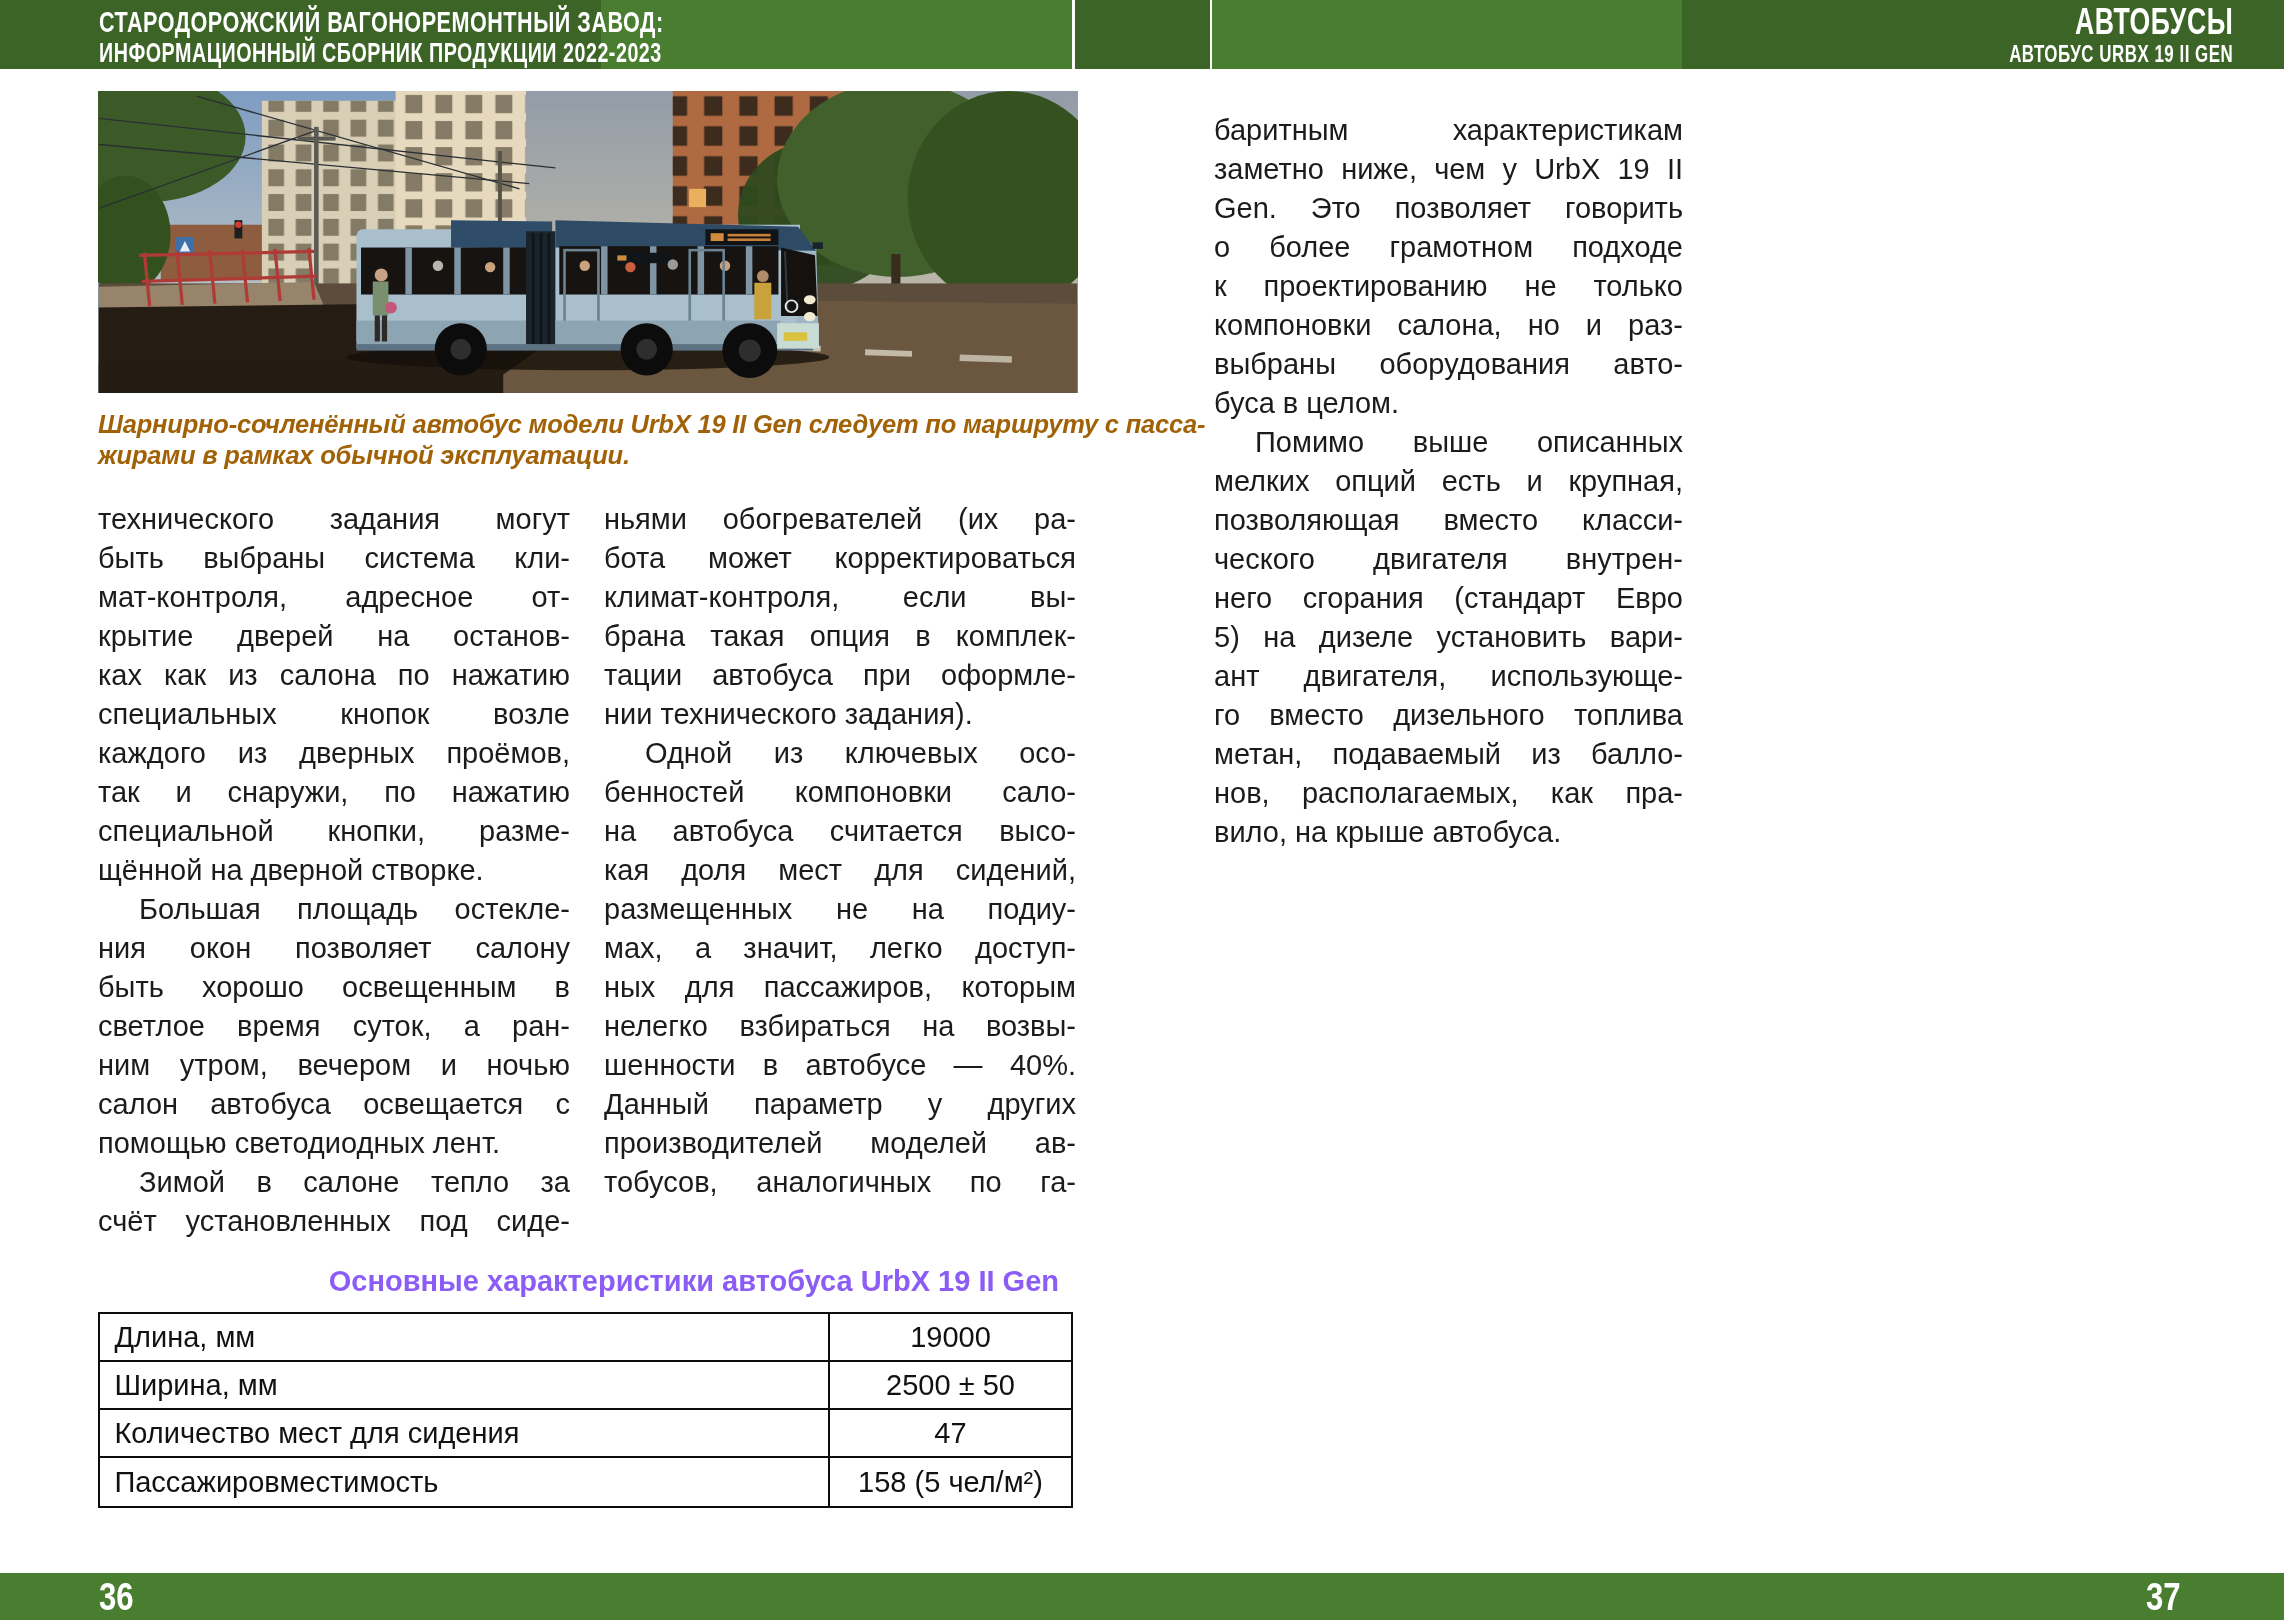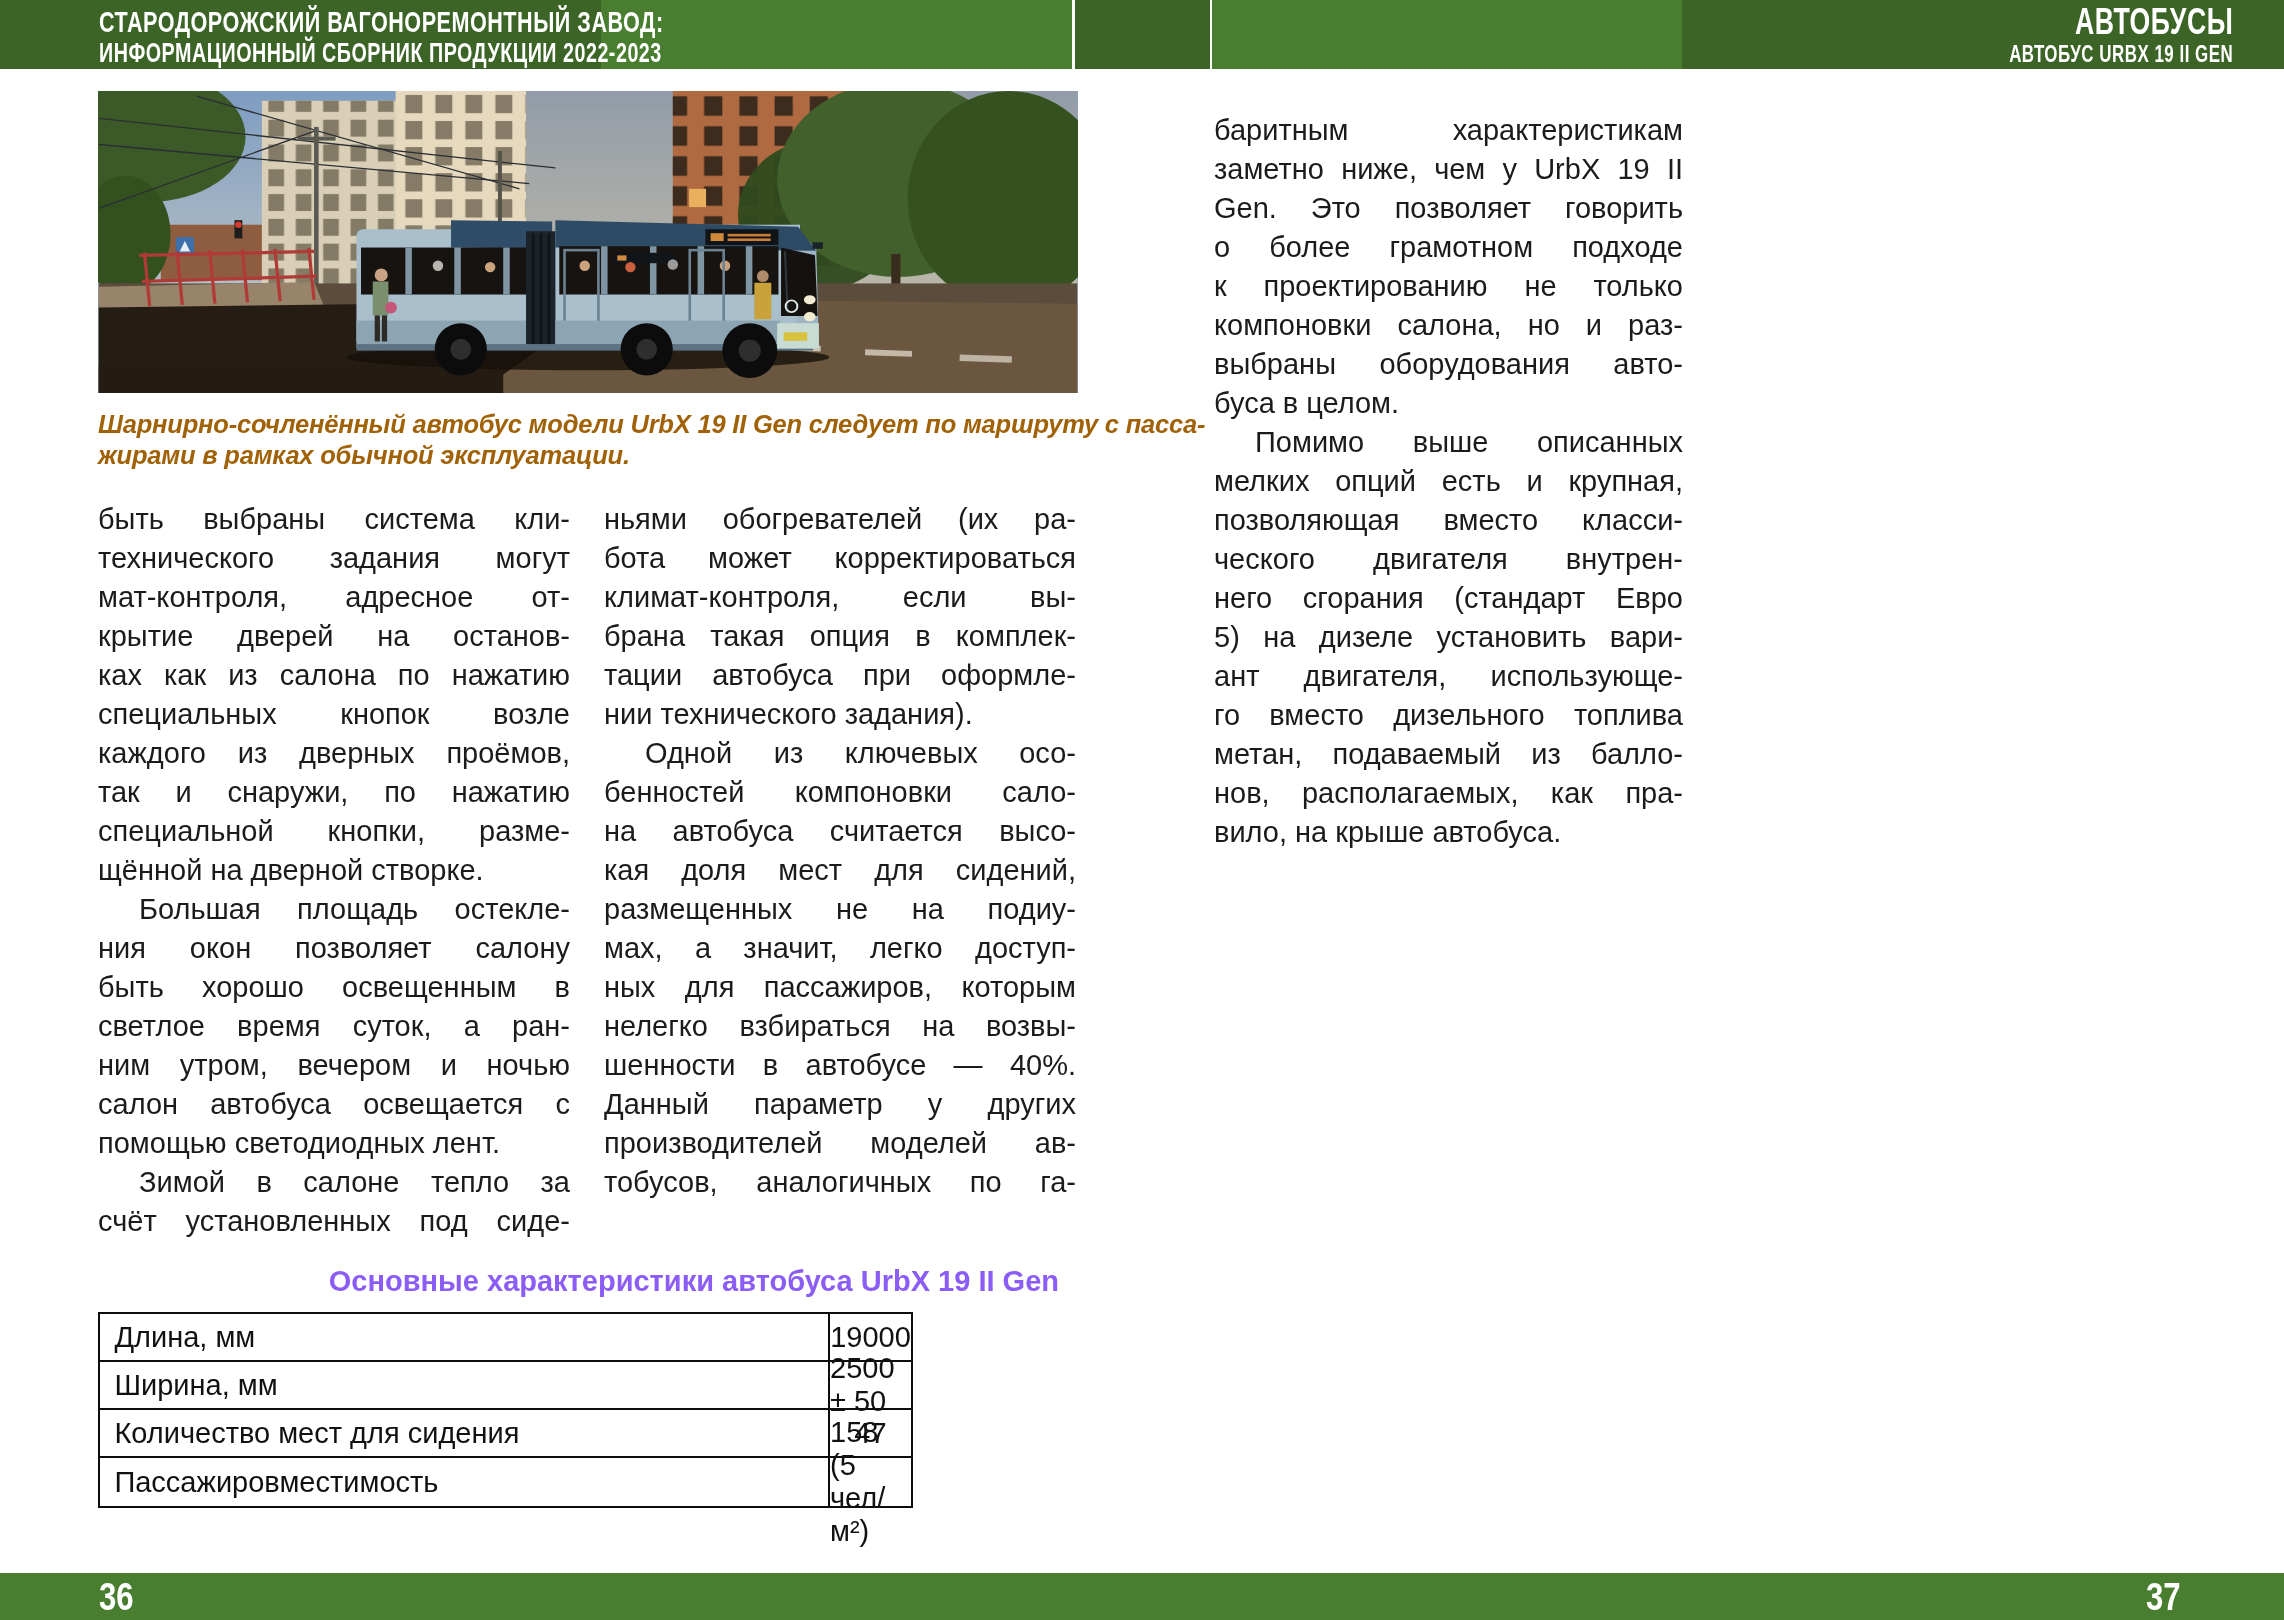--- a/index.html
+++ b/index.html
@@ -52,21 +52,21 @@
   .col1{left:98px;top:500px;width:472px;}
   .col2{left:604px;top:500px;width:472px;}
   .col3{left:1214px;top:111px;width:469px;}
   .bline{height:39px;text-align:justify;text-align-last:justify;overflow:visible;}
   .bline.rag{text-align:center;text-align-last:left;}
   .bline.ind{text-indent:41px;}
 
   
   .table-title{left:84px;top:1264px;width:975px;text-align:right;font-weight:bold;font-size:29px;line-height:34px;color:#8b5cf6;}
   .spec-table{
-    left:98px;top:1312px;width:815px;background:#fff;
+    left:98px;top:1312px;width:975px;background:#fff;
     border:2.6px solid #0d0d0d;display:grid;grid-template-columns:728px 1fr;
     font-size:29px;color:#111;
   }
   .cell{height:48px;display:flex;align-items:center;border-bottom:2.6px solid #0d0d0d;padding-left:14.4px;}
   .cell.val{justify-content:center;padding-left:0;border-left:2.6px solid #0d0d0d;}
   .cell.nb{border-bottom:none;}
 
   
   .footer{top:1573px;left:0;width:2284px;height:47px;background:var(--light-green);}
   .pageno{
@@ -242,22 +242,22 @@
     <rect x="1005" y="294" width="26" height="56" fill="#c9a23c"></rect>
   </svg>
 </div>
 
 <div class="abs caption">
   <div>Шарнирно-сочленённый автобус модели UrbX 19 II Gen следует по маршруту с пасса-</div>
   <div>жирами в рамках обычной эксплуатации.</div>
 </div>
 
 <div class="abs col col1">
+    <div class="bline">технического задания могут</div>
     <div class="bline">быть выбраны система кли-</div>
-    <div class="bline">технического задания могут</div>
     <div class="bline">мат-контроля, адресное от-</div>
     <div class="bline">крытие дверей на останов-</div>
     <div class="bline">ках как из салона по нажатию</div>
     <div class="bline">специальных кнопок возле</div>
     <div class="bline">каждого из дверных проёмов,</div>
     <div class="bline">так и снаружи, по нажатию</div>
     <div class="bline">специальной кнопки, разме-</div>
     <div class="bline rag">щённой на дверной створке.</div>
     <div class="bline ind">Большая площадь остекле-</div>
     <div class="bline">ния окон позволяет салону</div>

